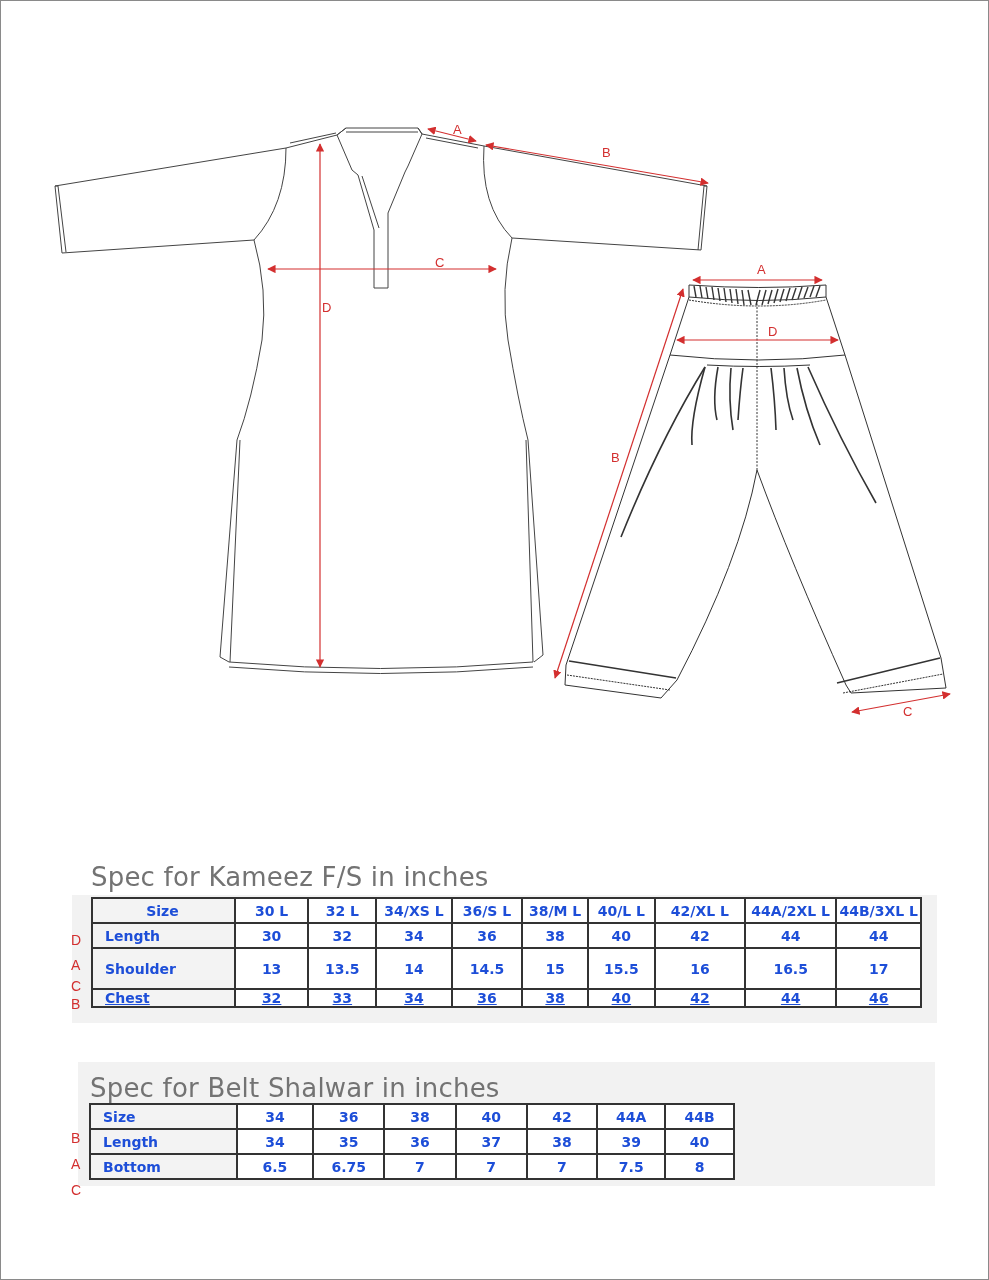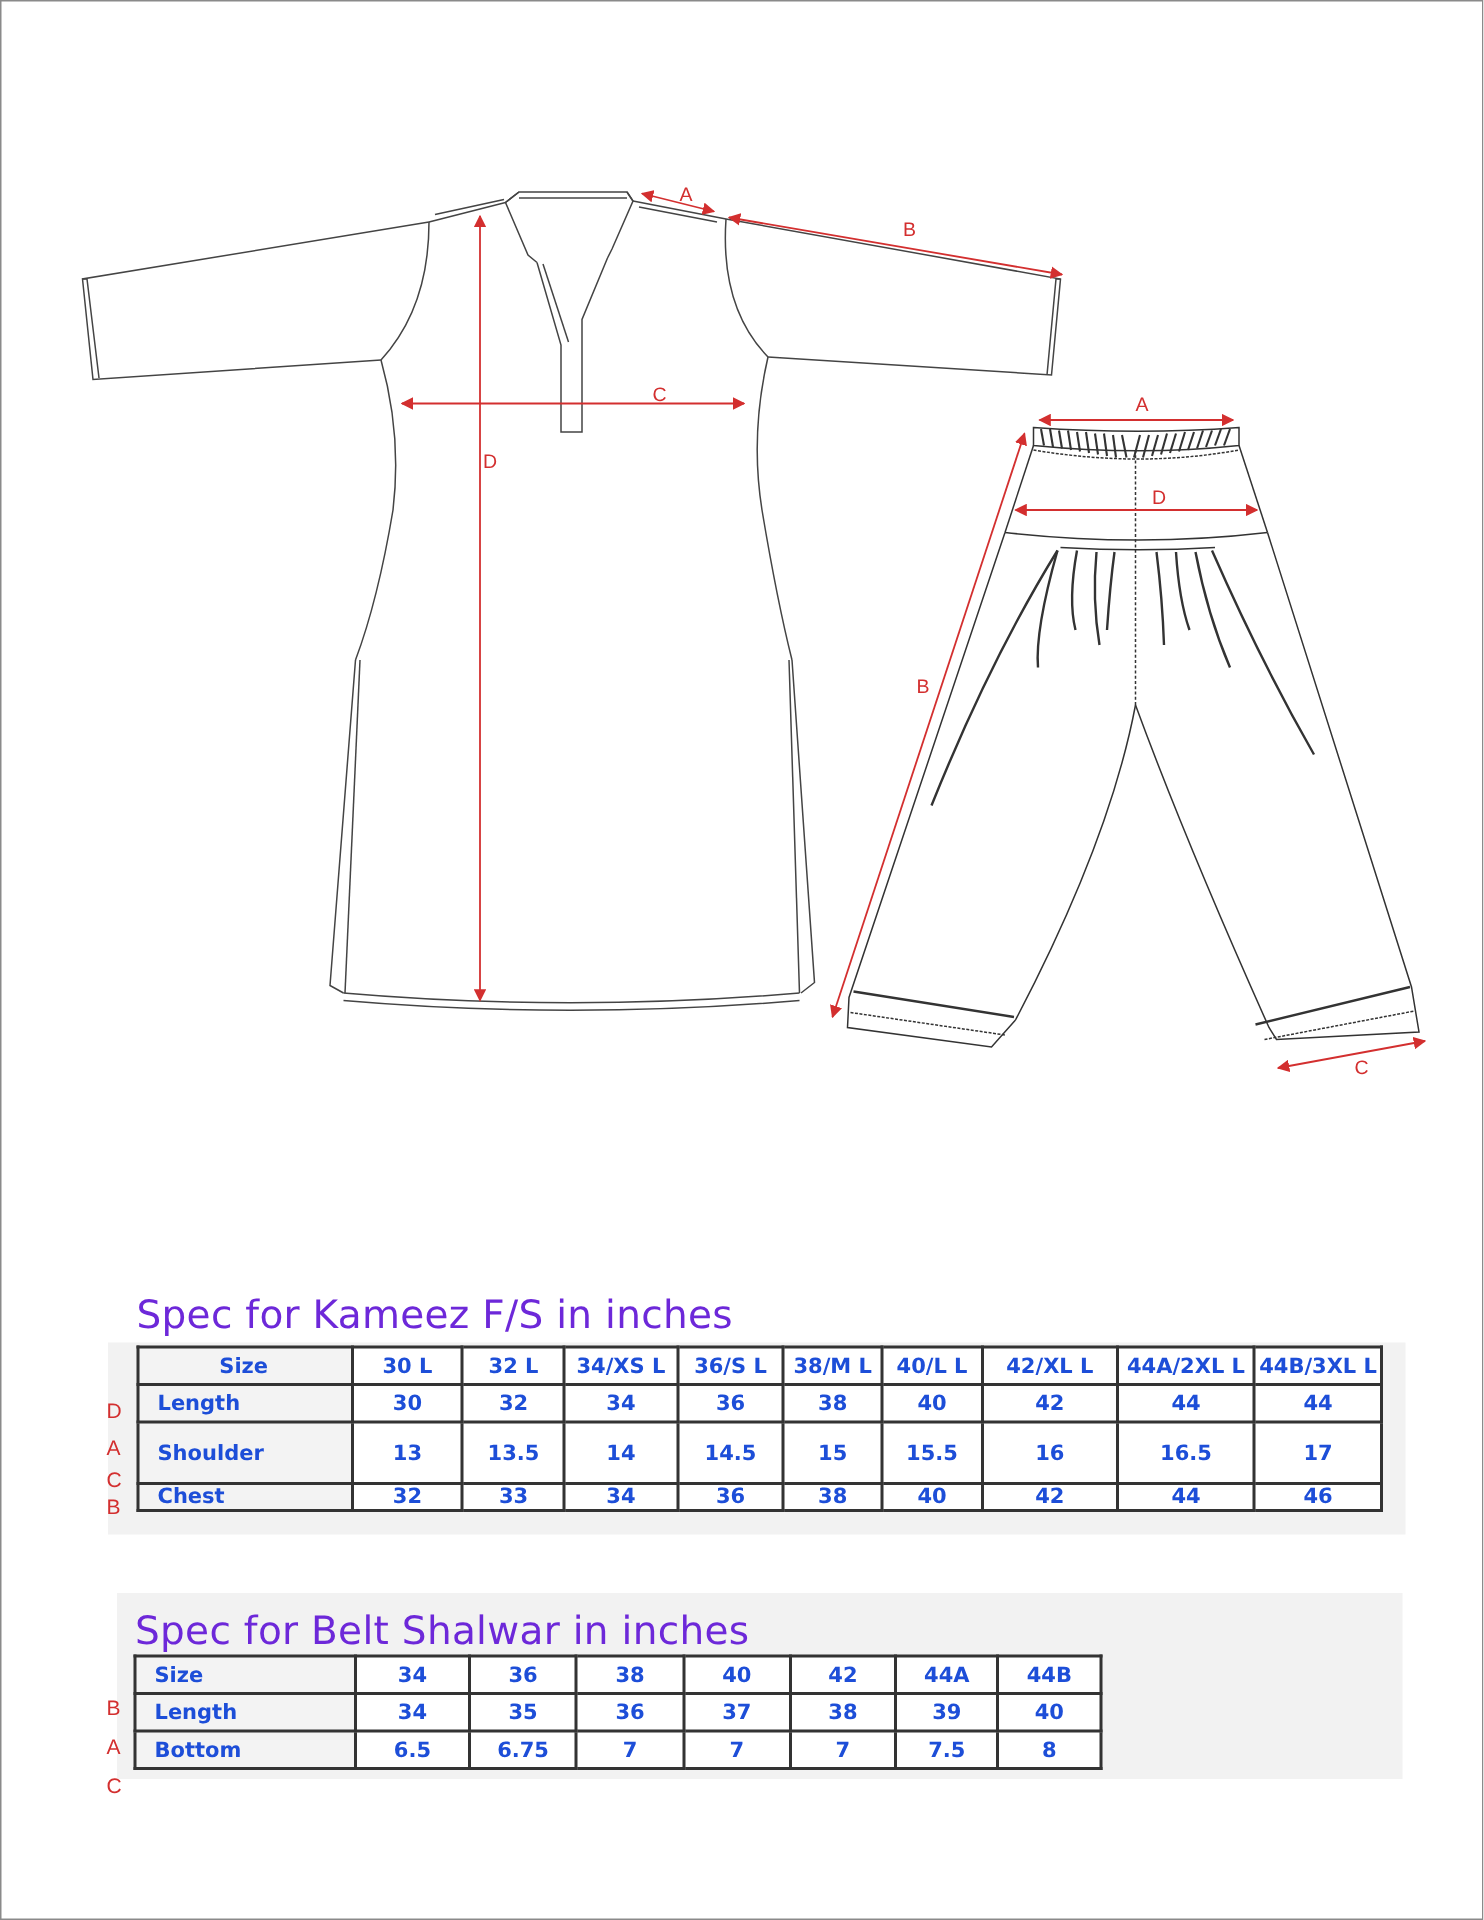--- a/index.html
+++ b/index.html
@@ -8,21 +8,21 @@
     .page-frame {
       position: absolute; left: 0; top: 0; width: 989px; height: 1280px;
       border: 1px solid #8a8a8a;
     }
     svg.drawing { position: absolute; left: 0; top: 0; }
     .dim-label {
       position: absolute; color: #d32f2f; font-size: 13px;
       font-family: "Liberation Sans", sans-serif; line-height: 1;
     }
     .section-title {
-      position: absolute; color: #6d28d9; font-size: 26px;
+      position: absolute; color: #737373; font-size: 26px;
       font-family: "DejaVu Sans", sans-serif; letter-spacing: 0.2px; line-height: 1;
       white-space: nowrap;
     }
     .grey-band { position: absolute; background: #f2f2f2; }
     table.spec {
       position: absolute; border-collapse: collapse;
       font-family: "DejaVu Sans", sans-serif; font-weight: bold; font-size: 14px; color: #1d4ed8;
     }
     table.spec td {
       border: 2px solid #333; text-align: center; padding: 0 2px; white-space: nowrap;
@@ -215,21 +215,21 @@
     <td class="val">13</td>
     <td class="val">13.5</td>
     <td class="val">14</td>
     <td class="val">14.5</td>
     <td class="val">15</td>
     <td class="val">15.5</td>
     <td class="val">16</td>
     <td class="val">16.5</td>
     <td class="val">17</td>
   </tr>
-  <tr style="height:14px;">
+  <tr style="height:14px;text-decoration:underline;">
     <td class="rowhead">Chest</td>
     <td class="val">32</td>
     <td class="val">33</td>
     <td class="val">34</td>
     <td class="val">36</td>
     <td class="val">38</td>
     <td class="val">40</td>
     <td class="val">42</td>
     <td class="val">44</td>
     <td class="val">46</td>

